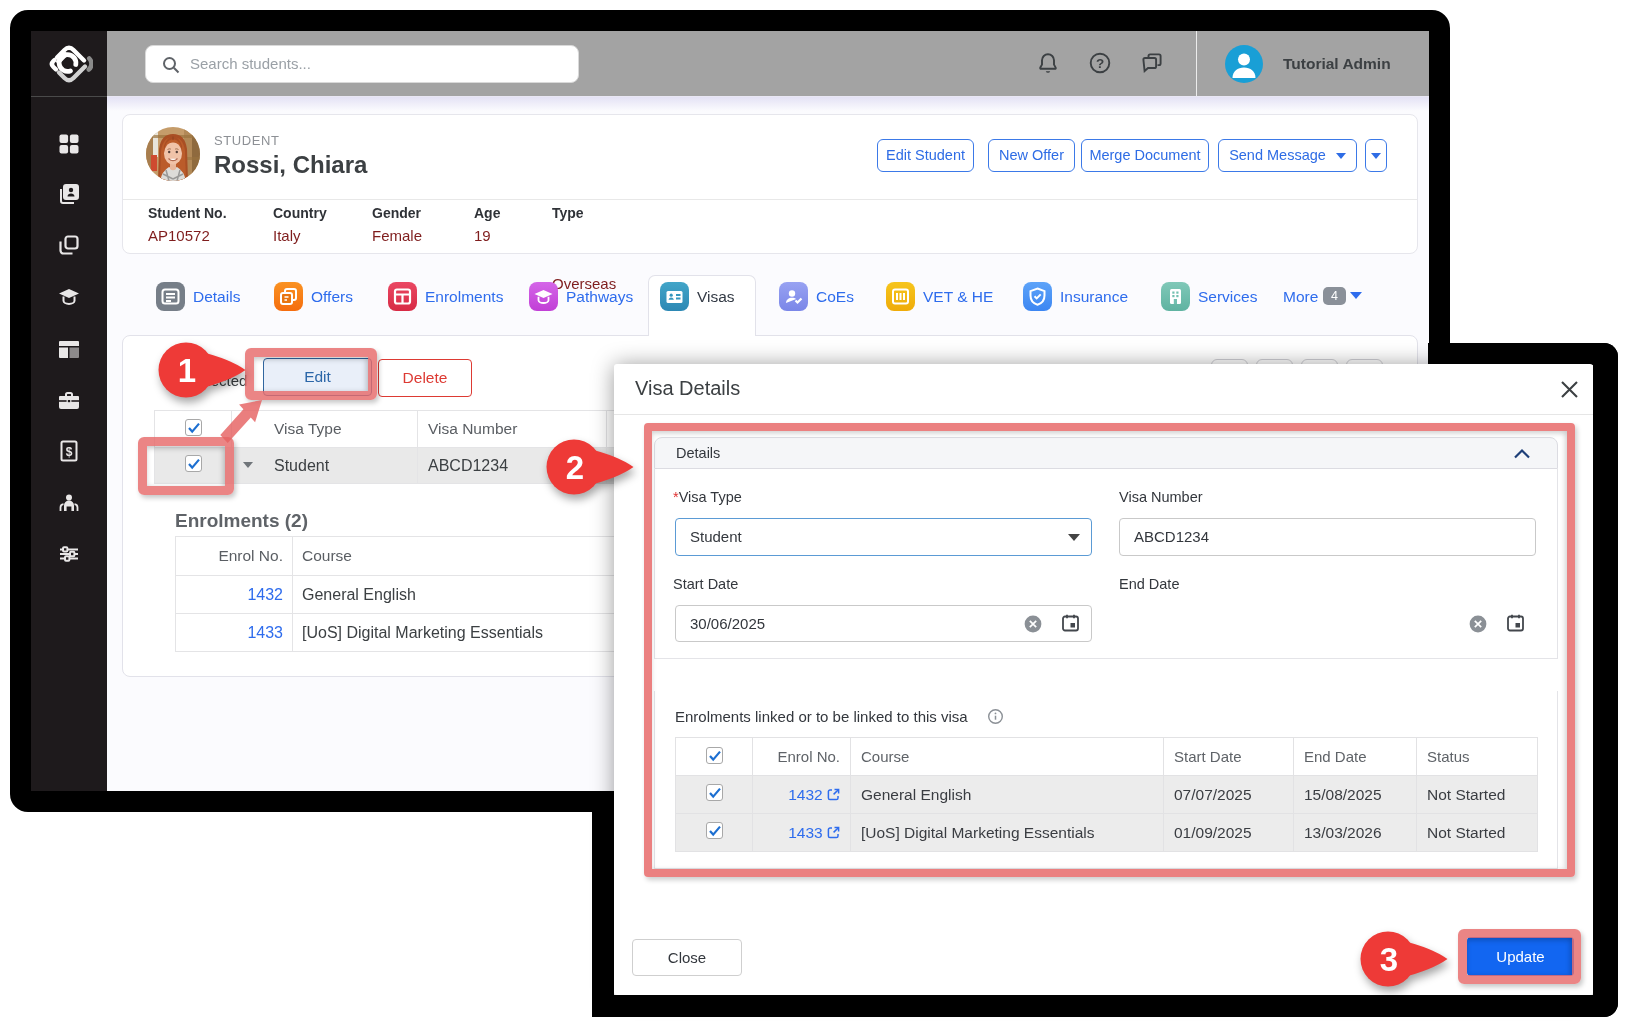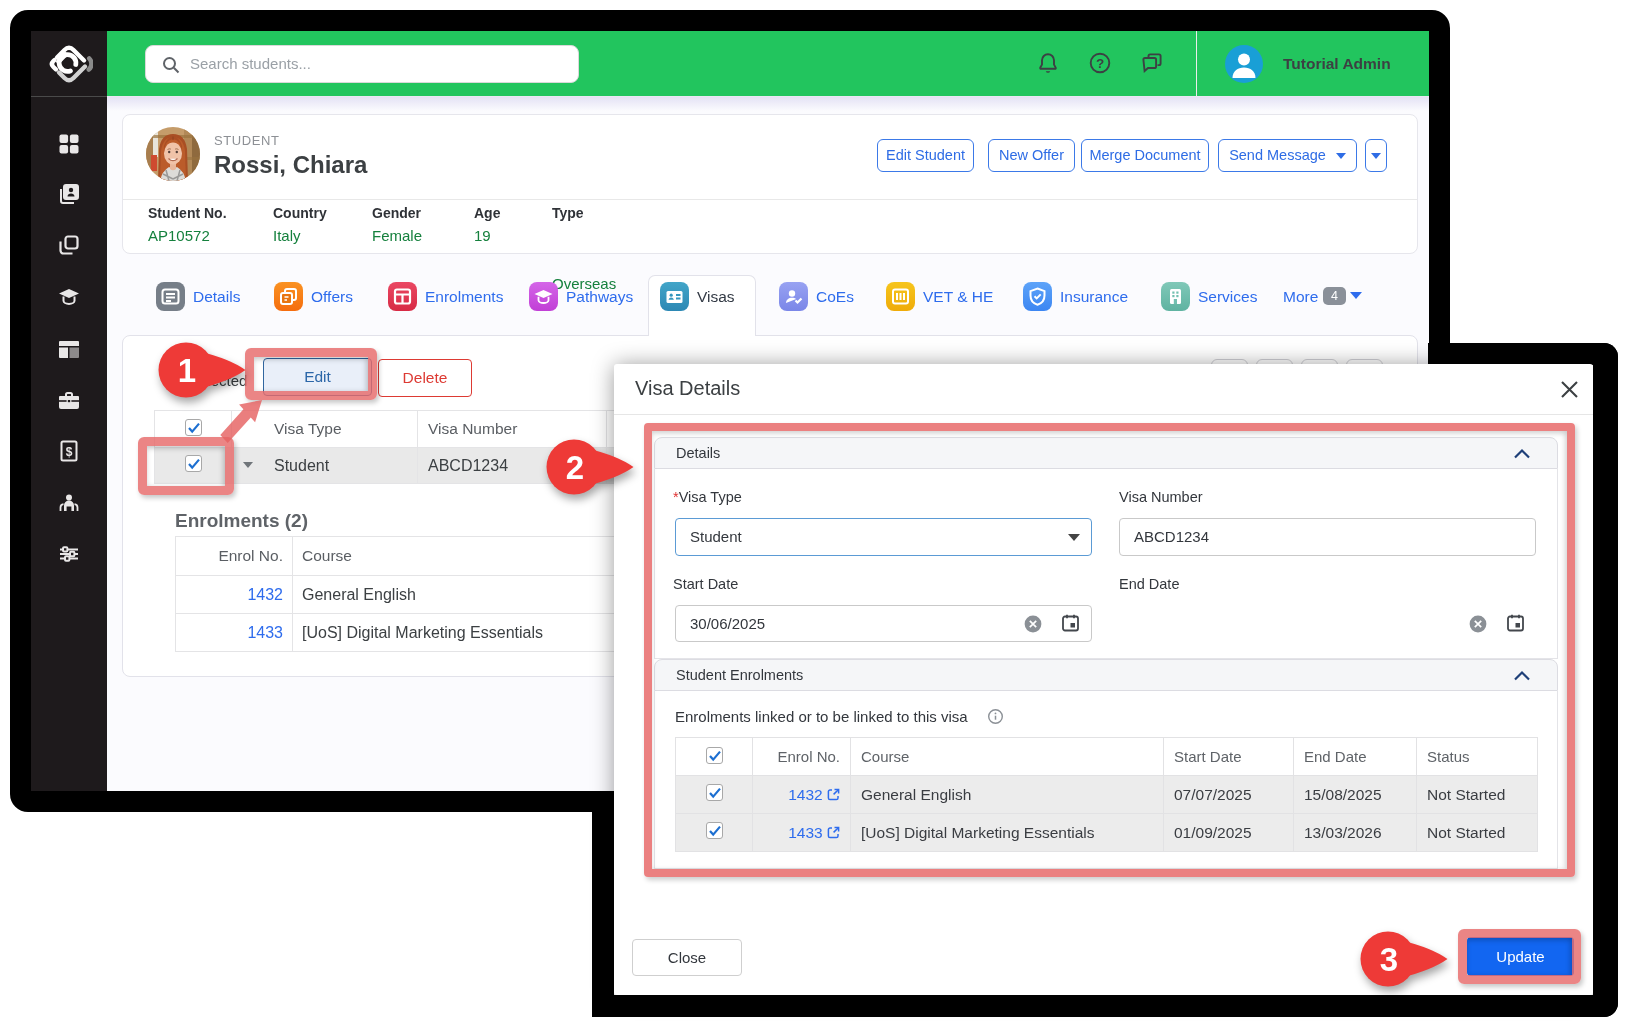--- a/index.html
+++ b/index.html
@@ -6,40 +6,40 @@
 html,body{width:1633px;height:1033px;background:#fff;font-family:"Liberation Sans",sans-serif;overflow:hidden;}
 #stage{position:relative;width:1633px;height:1033px;background:#fff;}
 .abs{position:absolute;}
 
 
 #mainwin{left:10px;top:10px;width:1440px;height:802px;border:21px solid #000;border-radius:18px;background:#fff;overflow:hidden;z-index:1;}
 #sidebar{left:0;top:0;width:76px;height:760px;background:#1e1a1c;}
 #sblogo{left:14px;top:9px;width:48px;height:48px;}
 #sbsep{left:0;top:65px;width:76px;height:1px;background:#4a4a4a;}
 .sbicon{left:26px;width:24px;height:24px;}
-#topbar{left:76px;top:0;width:1322px;height:66px;background:#22c55e;border-bottom:1px solid #e9e7f4;}
+#topbar{left:76px;top:0;width:1322px;height:66px;background:#a3a3a3;border-bottom:1px solid #e9e7f4;}
 #searchbox{left:38px;top:14px;width:434px;height:38px;border:1px solid #d9d9d9;border-radius:8px;background:#fff;}
 #searchbox .mag{position:absolute;left:15px;top:9px;}
 #searchbox .ph{position:absolute;left:44px;top:9px;font-size:15px;color:#9aa0a6;}
 .tbicon{top:20px;width:24px;height:24px;}
 #tbdivider{left:1089px;top:0;width:1px;height:65px;background:#ececec;}
 #avatar{left:1118px;top:14px;width:38px;height:38px;border-radius:50%;background:#199fd6;overflow:hidden;}
 #uname{left:1176px;top:24px;font-size:15.5px;font-weight:bold;color:#3c4043;}
 #contentarea{left:76px;top:66px;width:1322px;height:694px;background:#fbfbfe;}
 #tbshadow{left:0px;top:0px;width:1322px;height:14px;background:linear-gradient(#e4e2f5,rgba(250,250,255,0));}
 
 
 #scard{left:15px;top:17px;width:1296px;height:140px;background:#fff;border:1px solid #e6e6ec;border-radius:8px;}
 #sphoto{left:23px;top:12px;width:54px;height:54px;border-radius:50%;overflow:hidden;}
 #slabel{left:91px;top:18px;font-size:13px;color:#8d9095;letter-spacing:.6px;}
 #sname{left:91px;top:36px;font-size:24px;font-weight:bold;color:#3c4043;}
 .hbtn{top:24px;height:33px;border:1px solid #3b79e8;border-radius:6px;color:#2e6ce5;font-size:14.5px;line-height:31px;text-align:center;background:#fff;}
 #scdiv{left:0;top:84px;width:1294px;height:1px;background:#e8e8e8;}
 .ilab{top:90px;font-size:14px;font-weight:bold;color:#2f3237;}
-.ival{top:112px;font-size:15px;color:#15803d;}
+.ival{top:112px;font-size:15px;color:#7f1d1d;}
 
 
 .tab{top:185px;z-index:3;height:29px;display:flex;align-items:center;gap:8px;font-size:15.5px;color:#2e6ced;}
 .tico{width:29px;height:29px;border-radius:8px;position:relative;flex:0 0 29px;}
 #seltab{left:541px;top:178px;width:108px;height:61px;z-index:2;background:#fff;border:1px solid #e2e2ea;border-bottom:none;border-radius:7px 7px 0 0;}
 
 
 #cpanel{left:15px;top:238px;width:1296px;height:342px;background:#fff;border:1px solid #e2e2ea;border-radius:8px;}
 .pagbtn{top:23px;width:37px;height:32px;border:1px solid #cfcfd4;border-radius:6px;background:#fff;}
 #selcount{left:56px;top:36px;font-size:15px;color:#3c4043;}
@@ -388,26 +388,20 @@
       </svg>
     <svg class="abs" style="left:855px;top:251px;" width="18" height="18" viewBox="0 0 18 18">
         <circle cx="9" cy="9" r="8.4" fill="#8b9096"></circle>
         <path d="M5.8 5.8l6.4 6.4M12.2 5.8l-6.4 6.4" stroke="#fff" stroke-width="1.7"></path>
       </svg>
     <svg class="abs" style="left:893px;top:250px;" width="17" height="18" viewBox="0 0 17 18">
         <rect x="1" y="2.5" width="15" height="14" rx="2" fill="none" stroke="#43474d" stroke-width="1.8"></rect>
         <path d="M5 0.8v3.4M12 0.8v3.4" stroke="#43474d" stroke-width="1.8"></path>
         <rect x="8.5" y="9" width="4.5" height="4.5" fill="#43474d"></rect>
       </svg>
-    <div class="secbar abs" style="top:295px;">
-        <span class="t">Student Enrolments</span>
-        <svg width="18" height="12" viewBox="0 0 18 12">
-          <path d="M2 9.5L9 2.5l7 7" stroke="#1e3f78" stroke-width="2.2" fill="none"></path>
-        </svg>
-      </div>
     <div class="flabel abs" style="left:61px;top:344px;font-size:15px;">Enrolments linked or to be linked to this visa</div>
     <svg class="abs" style="left:374px;top:345px;" width="15" height="15" viewBox="0 0 15 15">
         <circle cx="7.5" cy="7.5" r="6.8" fill="none" stroke="#8b9096" stroke-width="1.4"></circle>
         <path d="M7.5 6.7v4" stroke="#8b9096" stroke-width="1.5"></path>
         <circle cx="7.5" cy="4.4" r="0.9" fill="#8b9096"></circle>
       </svg>
     <table id="mtable" class="abs">
       <tbody>
           <tr>
             <th style="width:77px;text-align:center;"><span class="cb"><svg width="14" height="12" viewBox="0 0 14 12">

